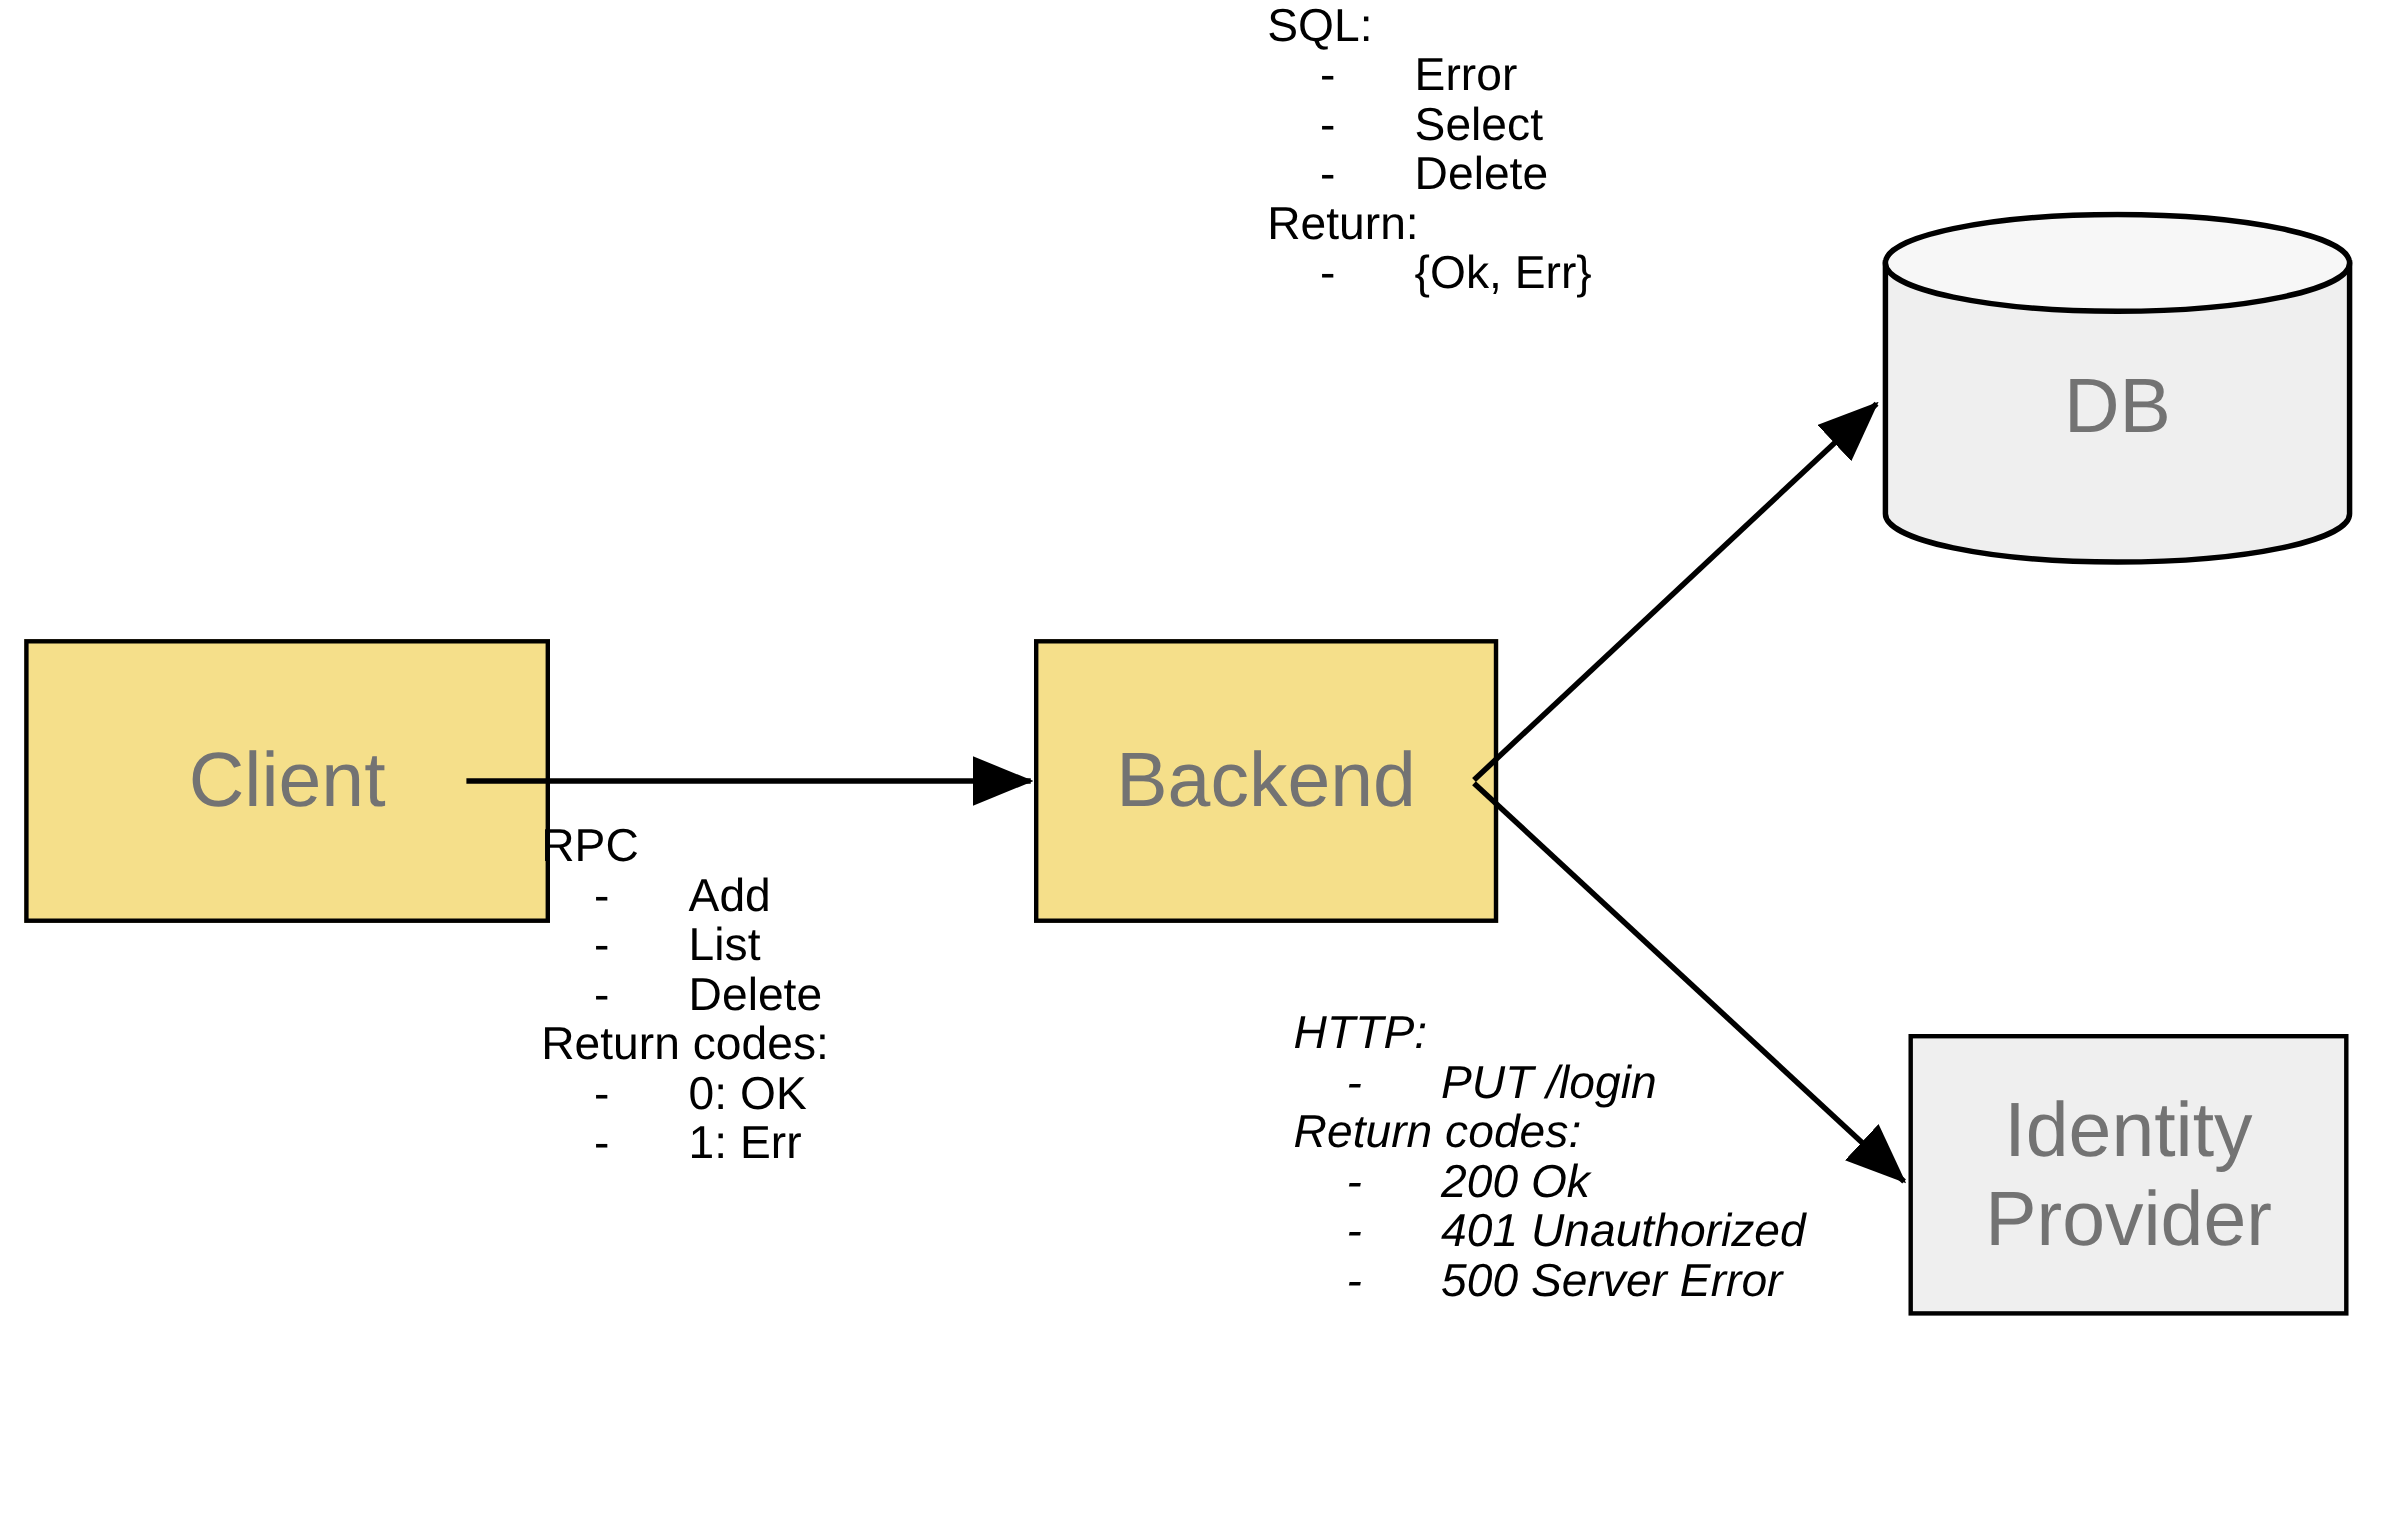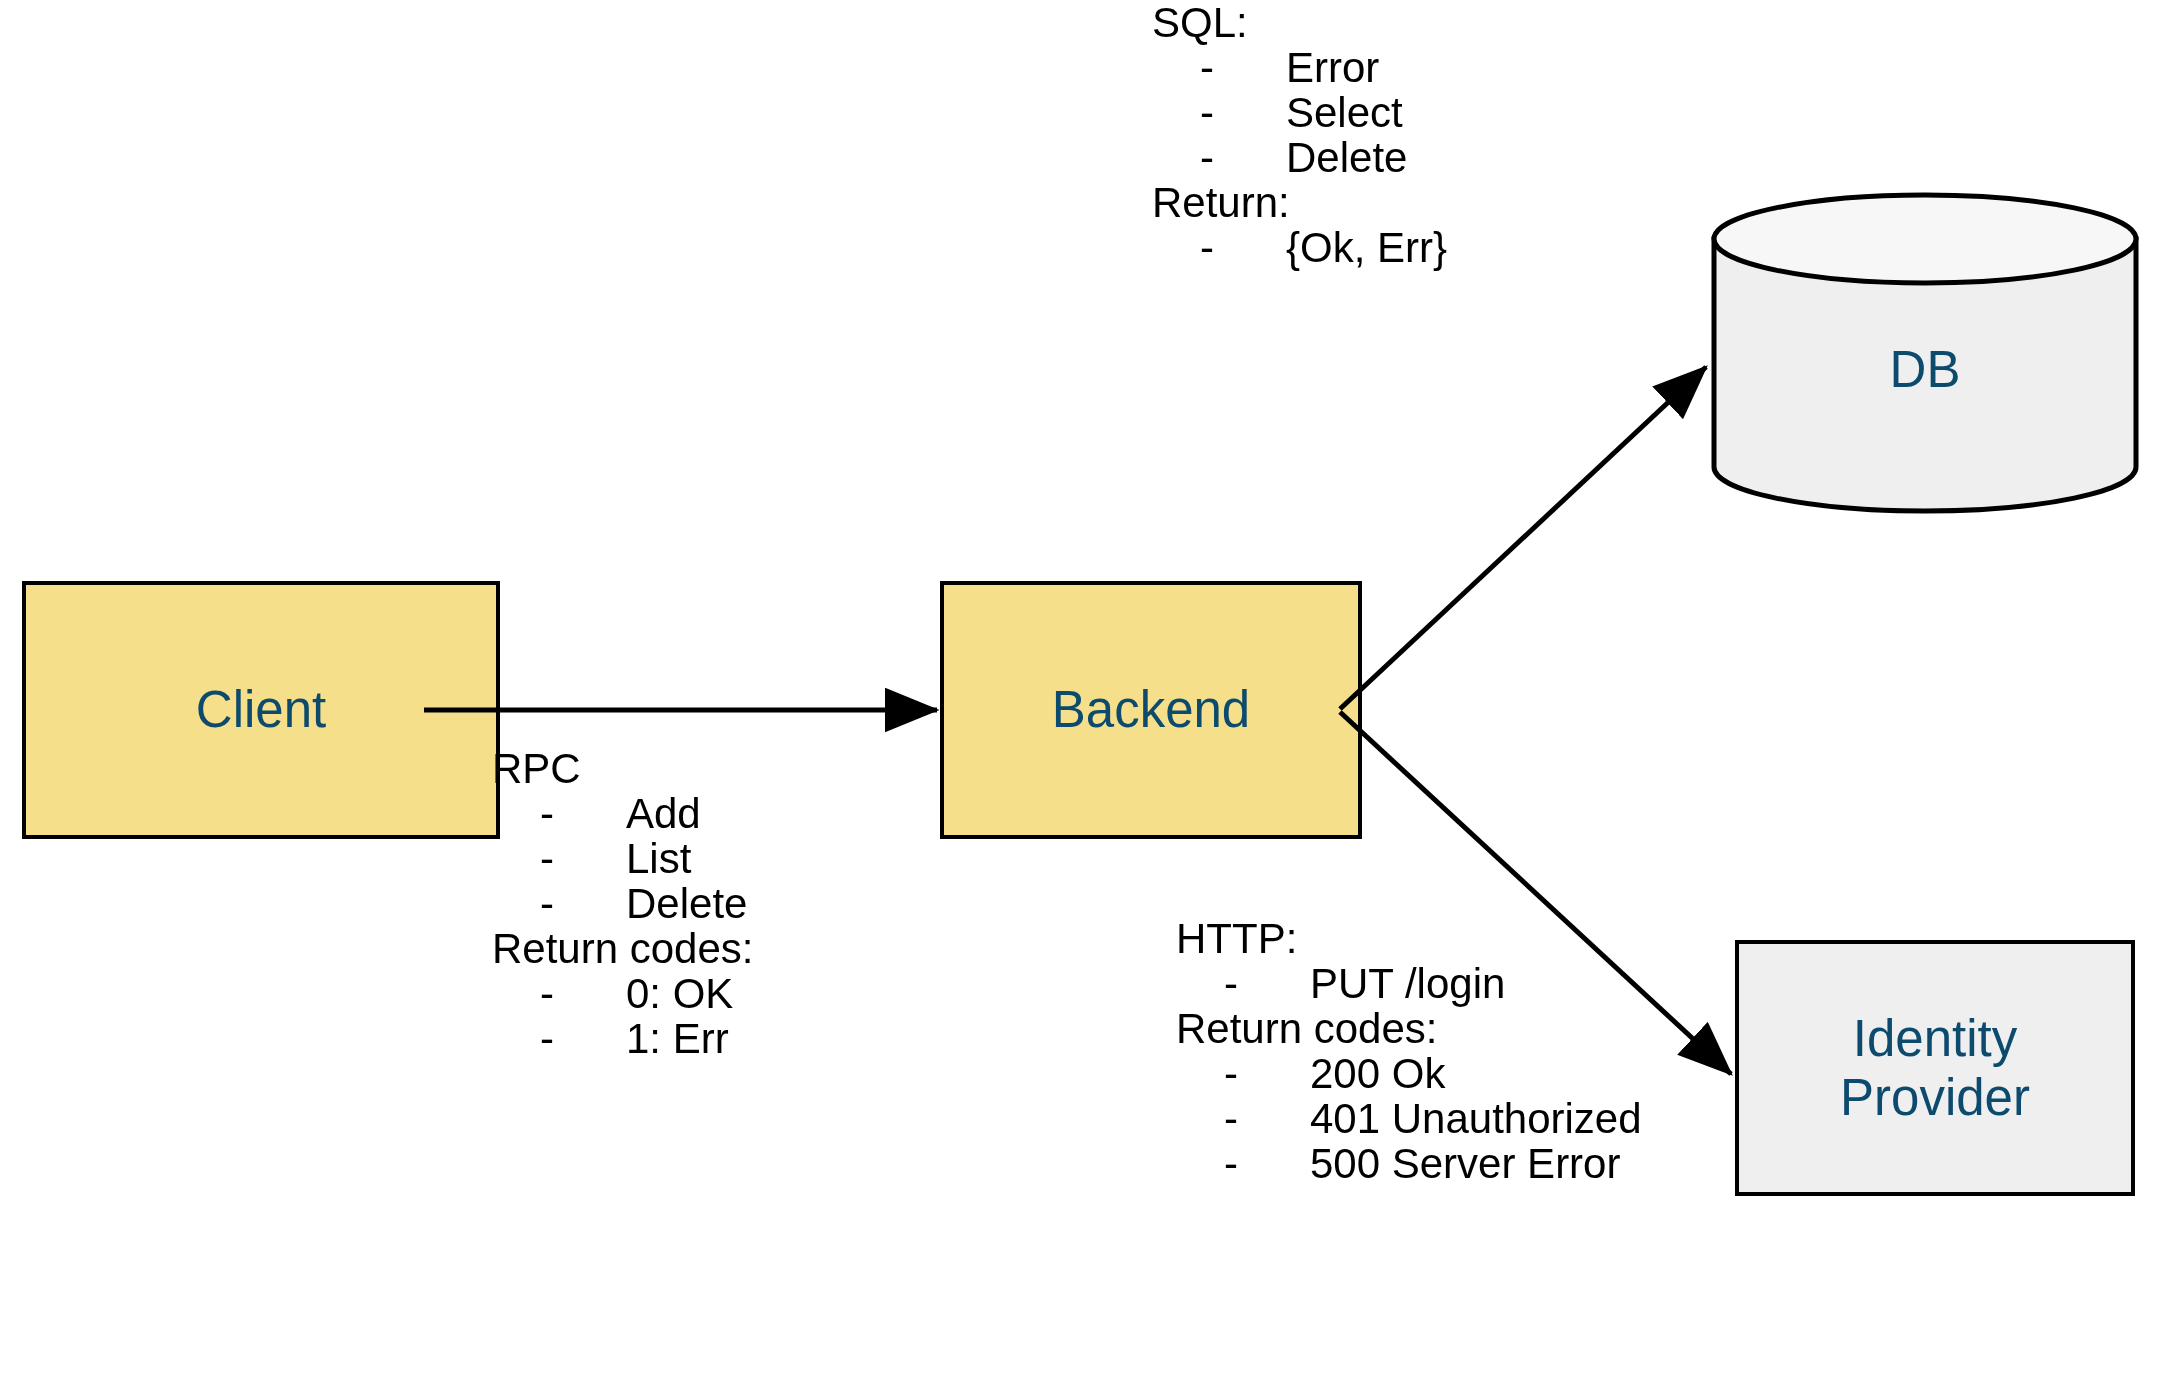--- a/index.html
+++ b/index.html
@@ -30,22 +30,22 @@
     text-align: center;
     line-height: 1.16;
   }
   .node-box {
     border: 4px solid #000000;
   }
   .node-yellow { background: #f5df8a; }
   .node-gray   { background: #efefef; }
 
   .node-label {
-    font-size: 51px;
-    color: #0c4a6e;
+    font-size: 70px;
+    color: #737373;
     white-space: pre-line;
     letter-spacing: 0px;
   }
 
   #client-node  { left: 22px;  top: 581px; width: 478px; height: 258px; }
   #backend-node { left: 940px; top: 581px; width: 422px; height: 258px; }
   #idp-node     { left: 1735px; top: 940px; width: 400px; height: 256px; }
 
   
   #db-node {
@@ -95,21 +95,21 @@
     margin: 0 0 3px 0;
     padding: 0 0 0 48px;
   }
   .annot-item .bullet {
     display: inline-block;
     width: 86px;
   }
 
   #sql-annot  { left: 1152px; top: 2px; }
   #rpc-annot  { left: 492px;  top: 748px; }
-  #http-annot { left: 1176px; top: 918px; }
+  #http-annot { left: 1176px; top: 918px; font-style: italic; }
 </style>
 </head>
 <body>
 
 <div id="canvas">
 
   <div class="node node-box node-yellow" id="client-node">
     <span class="node-label">Client</span>
   </div>
 

